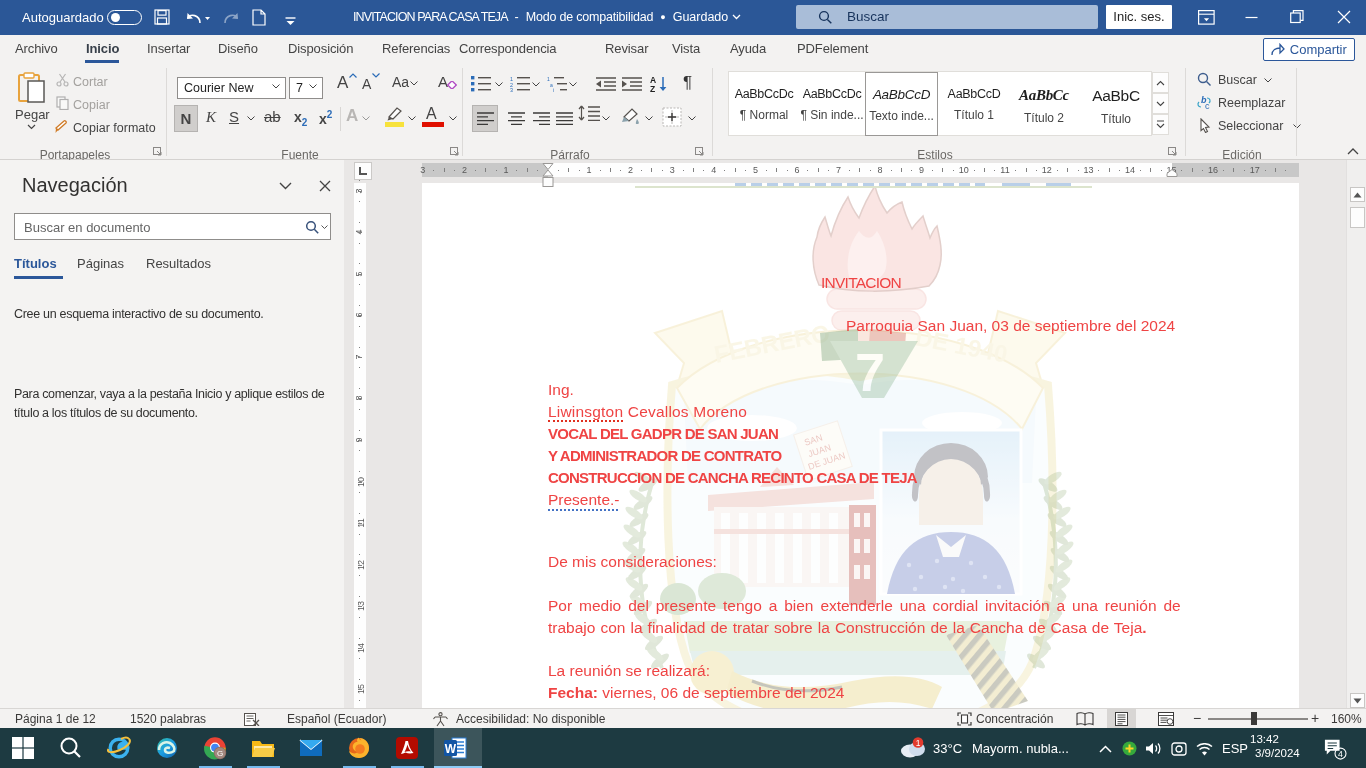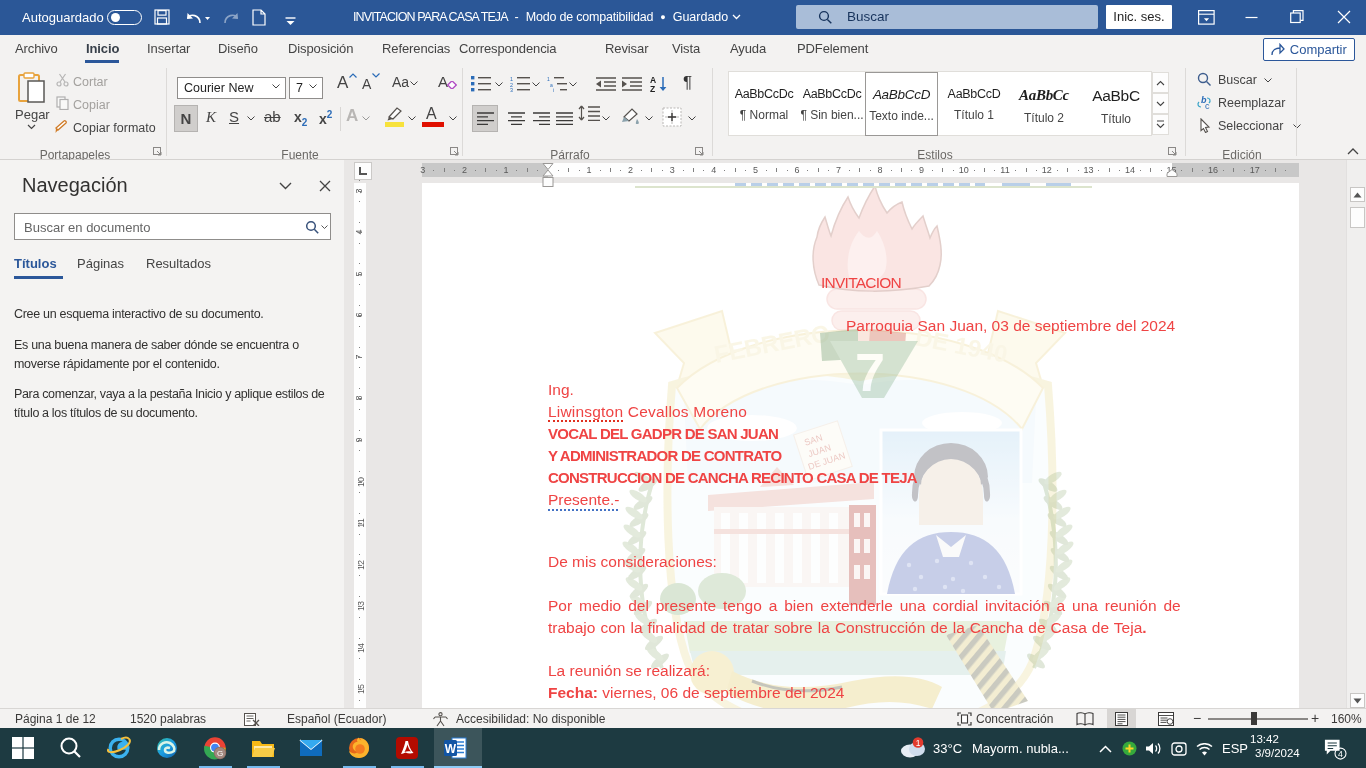--- a/index.html
+++ b/index.html
@@ -392,21 +392,21 @@
     </svg>
   <div class="gsep" style="left:712px"></div>
 
   <div id="stylegal">
     <div class="styit" style="left:0px">
         <div class="big">AaBbCcDc</div>
         <div class="lbl">¶ Normal</div>
       </div>
     <div class="styit" style="left:68px">
         <div class="big">AaBbCcDc</div>
-        <div class="lbl">¶ Sin bien...</div>
+        <div class="lbl">¶ Sin inde...</div>
       </div>
     <div class="styit sel" style="left:136px;width:73px">
         <div class="big" style="font-style:italic;font-size:13.5px">AaBbCcD</div>
         <div class="lbl">Texto inde...</div>
       </div>
     <div class="styit" style="left:210px">
         <div class="big">AaBbCcD</div>
         <div class="lbl">Título 1</div>
       </div>
     <div class="styit" style="left:280px">
@@ -478,21 +478,20 @@
         </svg>
       <svg width="7" height="5" viewBox="0 0 7 5" style="position:absolute;left:306px;top:11px">
           <path d="M0.5 0.5 l3 3 L6.5 0.5" fill="none" stroke="#555" stroke-width="1"></path>
         </svg>
     </div>
     <span class="navtab sel" style="left:14px">Títulos</span>
     <span class="navtab" style="left:77px">Páginas</span>
     <span class="navtab" style="left:146px">Resultados</span>
     <div id="navtab-ul"></div>
     <div class="navp" style="top:145px">Cree un esquema interactivo de su documento.</div>
-    <div class="navp" style="top:176px">Es una buena manera de saber dónde se encuentra o<br>moverse rápidamente por el contenido.</div>
     <div class="navp" style="top:225px;letter-spacing:-0.35px">Para comenzar, vaya a la pestaña Inicio y aplique estilos de<br>título a los títulos de su documento.</div>
   </div>
   <div id="canvas">
     <div id="lbox"><svg width="10" height="10" viewBox="0 0 10 10" style="margin:3px">
           <path d="M2 1 v7 h7" fill="none" stroke="#555" stroke-width="2"></path>
         </svg></div>
     <div id="hruler">
         <div class="rmarg" style="left:0;width:125.5px"></div>
 <div class="rmarg" style="left:750px;width:127px"></div>
 <span class="rnum" style="left:81.4px">1</span>

